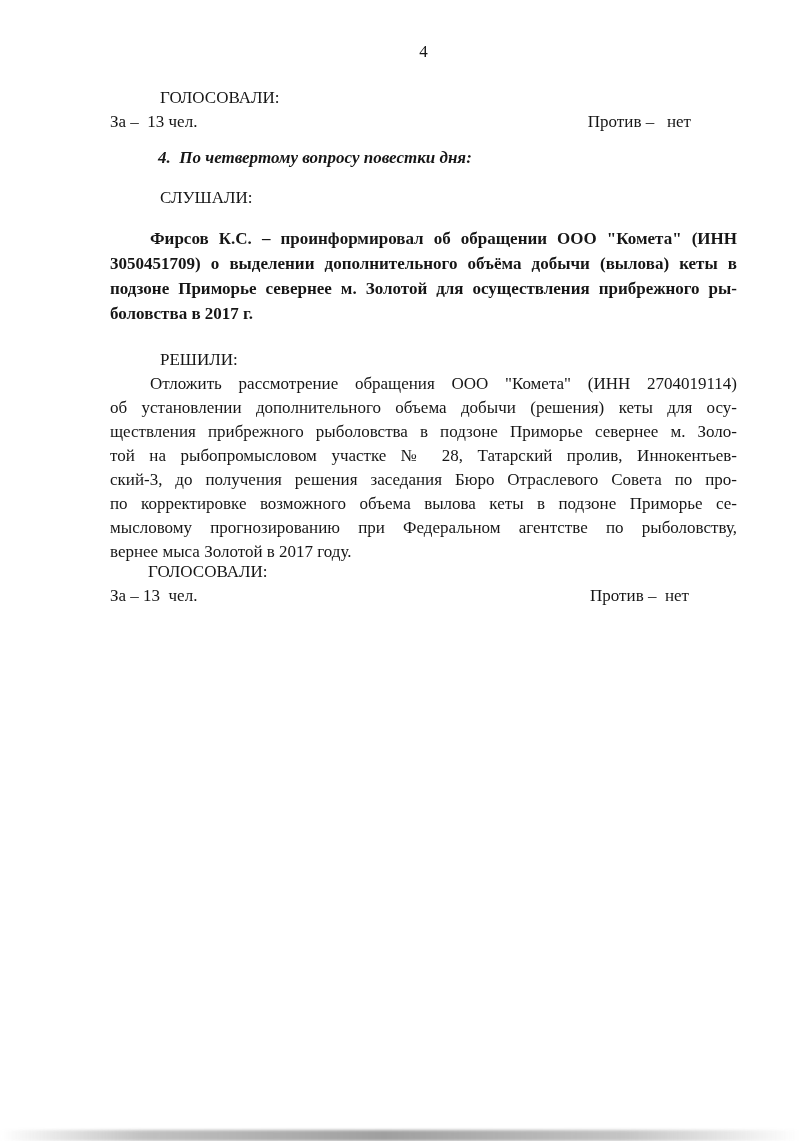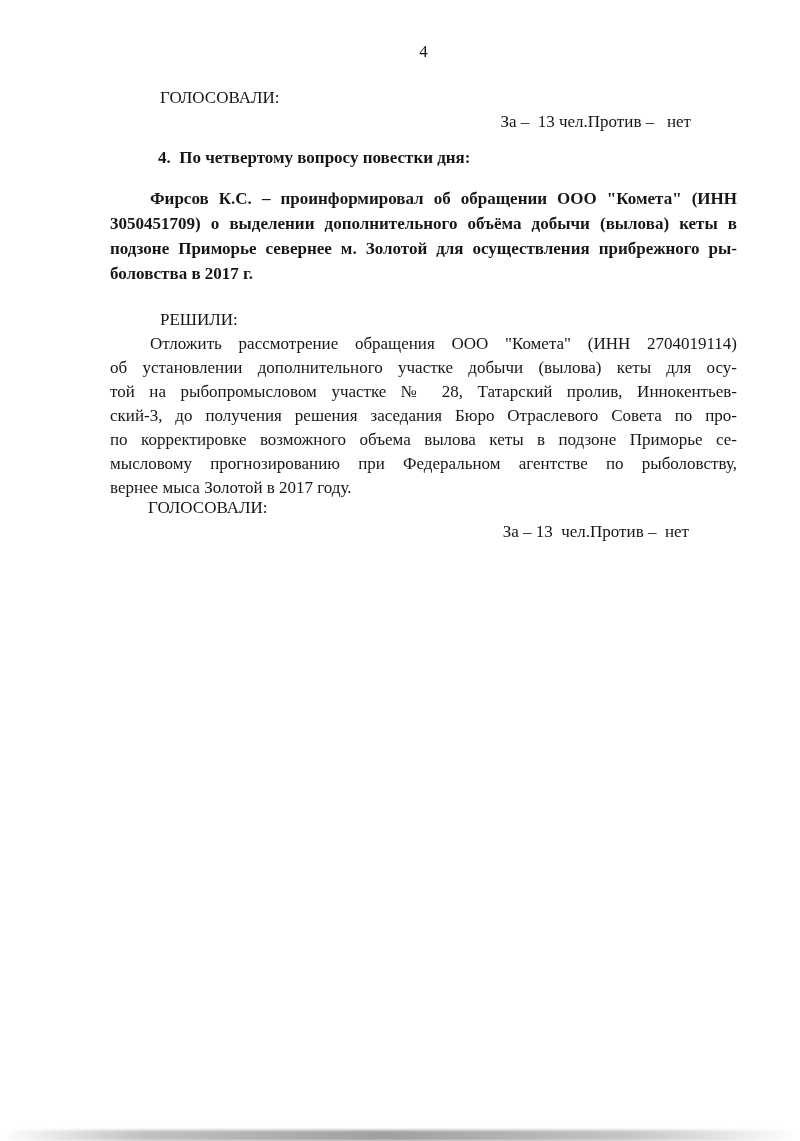--- a/index.html
+++ b/index.html
@@ -24,29 +24,30 @@
   .page-number {
     text-align: center;
   }
   .indent-50 { padding-left: 50px; }
   .indent-48 { padding-left: 48px; }
   .indent-38 { padding-left: 38px; }
 
   .vote-heading-1 { margin-top: 22px; }
   .vote-row {
     display: flex;
-    justify-content: flex-end;
+    justify-content: space-between;
     align-items: baseline;
   }
   .vote-row .against-1 { margin-right: 46px; }
   .vote-row .against-2 { margin-right: 48px; }
 
   .agenda-heading {
     margin-top: 12px;
     font-weight: bold;
+    font-style: italic;
   }
   .heard-label { margin-top: 16px; }
 
   .para { margin: 0; }
   .para-heard {
     margin-top: 16px;
     line-height: 25px;
     font-weight: bold;
   }
   .para-decided {
@@ -92,33 +93,35 @@
 
     <div class="vote-heading-1 indent-50">ГОЛОСОВАЛИ:</div>
 
     <div class="vote-row">
       <span>За –&nbsp; 13 чел.</span>
       <span class="against-1">Против –&nbsp;&nbsp; нет</span>
     </div>
 
     <div class="agenda-heading indent-48">4.&nbsp; По четвертому вопросу повестки дня:</div>
 
+    <div class="heard-label indent-50">СЛУШАЛИ:</div>
 
     <div class="para para-heard">
       <div class="jline first-line">Фирсов К.С. – проинформировал об обращении ООО "Комета" (ИНН</div>
       <div class="jline">3050451709) о выделении дополнительного объёма добычи (вылова) кеты в</div>
       <div class="jline">подзоне Приморье севернее м. Золотой для осуществления прибрежного ры-</div>
       <div class="jline last-line">боловства в 2017 г.</div>
     </div>
 
     <div class="decided-label indent-50">РЕШИЛИ:</div>
 
     <div class="para para-decided">
       <div class="jline first-line">Отложить рассмотрение обращения ООО "Комета" (ИНН 2704019114)</div>
-      <div class="jline">об установлении дополнительного участке добычи (вылова) кеты для осу-</div>
+      <div class="jline">об установлении дополнительного объема добычи (решения) кеты для осу-</div>
+      <div class="jline">ществления прибрежного рыболовства в подзоне Приморье севернее м. Золо-</div>
       <div class="jline">той на рыбопромысловом участке № 28, Татарский пролив, Иннокентьев-</div>
       <div class="jline">ский-3, до получения решения заседания Бюро Отраслевого Совета по про-</div>
       <div class="jline">по корректировке возможного объема вылова кеты в подзоне Приморье се-</div>
       <div class="jline">мысловому прогнозированию при Федеральном агентстве по рыболовству,</div>
       <div class="jline last-line">вернее мыса Золотой в 2017 году.</div>
     </div>
 
     <div class="vote-heading-2 indent-38">ГОЛОСОВАЛИ:</div>
 
     <div class="vote-row">

